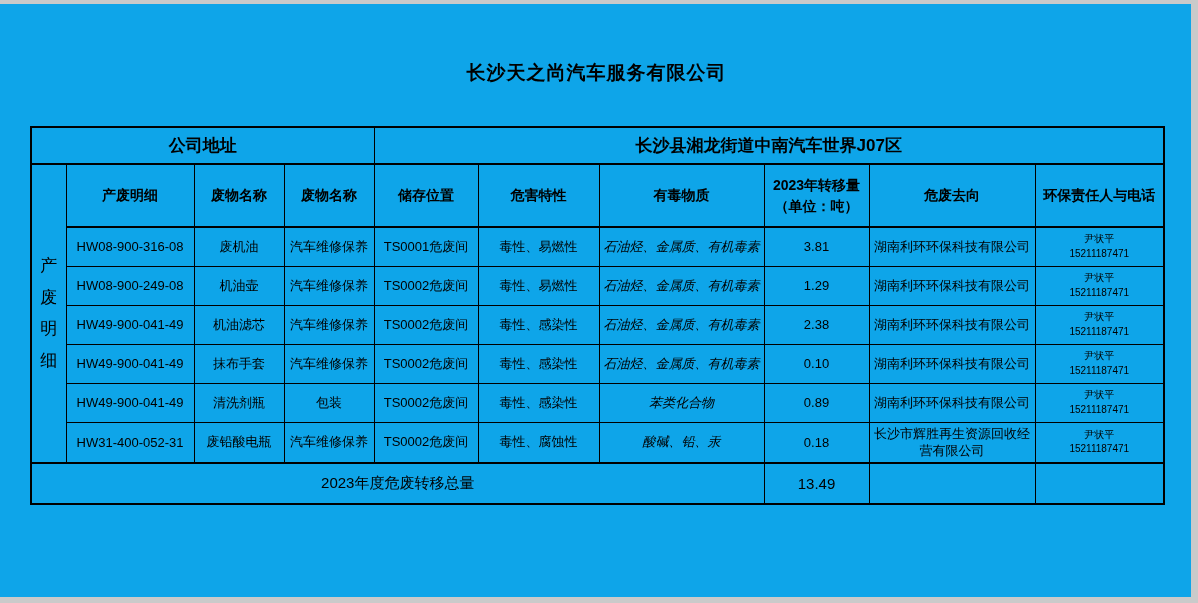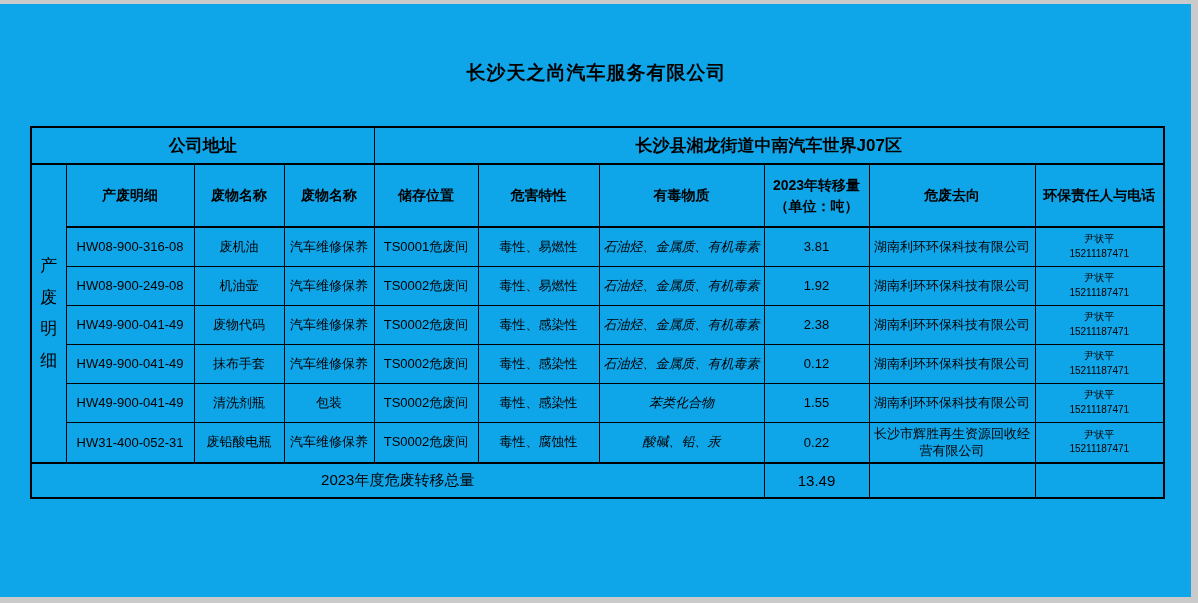--- a/index.html
+++ b/index.html
@@ -45,21 +45,21 @@
     font-weight:bold;
     border-bottom:2px solid #000;
   }
   tr.header-row td {
     height:63px;
     font-size:14px;
     font-weight:bold;
     border-bottom:2px solid #000;
   }
   tr.data-row td { height:39px; }
-  tr.total-row td { height:35px; font-size:15px; border-top:2px solid #000; }
+  tr.total-row td { height:41px; font-size:15px; border-top:2px solid #000; }
   .vert-cell { border-bottom:2px solid #000 !important; }
   .vert-label {
     width:1.05em;
     margin:0 auto;
     font-size:17px;
     font-weight:normal;
     line-height:1.85;
     word-break:break-all;
   }
   .code-cell   { font-size:14px; }
@@ -131,81 +131,81 @@
       </td>
     </tr>
 
     <tr class="data-row">
       <td class="code-cell">HW08-900-249-08</td>
       <td>机油壶</td>
       <td>汽车维修保养</td>
       <td>TS0002危废间</td>
       <td>毒性、易燃性</td>
       <td class="toxic-cell">石油烃、金属质、有机毒素</td>
-      <td class="amount-cell">1.92</td>
+      <td class="amount-cell">1.29</td>
       <td class="dest-cell">湖南利环环保科技有限公司</td>
       <td>
         <div class="contact-name">尹状平</div>
         <div class="contact-phone">15211187471</div>
       </td>
     </tr>
 
     <tr class="data-row">
       <td class="code-cell">HW49-900-041-49</td>
-      <td>废物代码</td>
+      <td>机油滤芯</td>
       <td>汽车维修保养</td>
       <td>TS0002危废间</td>
       <td>毒性、感染性</td>
       <td class="toxic-cell">石油烃、金属质、有机毒素</td>
       <td class="amount-cell">2.38</td>
       <td class="dest-cell">湖南利环环保科技有限公司</td>
       <td>
         <div class="contact-name">尹状平</div>
         <div class="contact-phone">15211187471</div>
       </td>
     </tr>
 
     <tr class="data-row">
       <td class="code-cell">HW49-900-041-49</td>
       <td>抹布手套</td>
       <td>汽车维修保养</td>
       <td>TS0002危废间</td>
       <td>毒性、感染性</td>
       <td class="toxic-cell">石油烃、金属质、有机毒素</td>
-      <td class="amount-cell">0.12</td>
+      <td class="amount-cell">0.10</td>
       <td class="dest-cell">湖南利环环保科技有限公司</td>
       <td>
         <div class="contact-name">尹状平</div>
         <div class="contact-phone">15211187471</div>
       </td>
     </tr>
 
     <tr class="data-row">
       <td class="code-cell">HW49-900-041-49</td>
       <td>清洗剂瓶</td>
       <td>包装</td>
       <td>TS0002危废间</td>
       <td>毒性、感染性</td>
       <td class="toxic-cell">苯类化合物</td>
-      <td class="amount-cell">1.55</td>
+      <td class="amount-cell">0.89</td>
       <td class="dest-cell">湖南利环环保科技有限公司</td>
       <td>
         <div class="contact-name">尹状平</div>
         <div class="contact-phone">15211187471</div>
       </td>
     </tr>
 
     <tr class="data-row">
       <td class="code-cell">HW31-400-052-31</td>
       <td>废铅酸电瓶</td>
       <td>汽车维修保养</td>
       <td>TS0002危废间</td>
       <td>毒性、腐蚀性</td>
       <td class="toxic-cell">酸碱、铅、汞</td>
-      <td class="amount-cell">0.22</td>
+      <td class="amount-cell">0.18</td>
       <td class="dest-cell">长沙市辉胜再生资源回收经营有限公司</td>
       <td>
         <div class="contact-name">尹状平</div>
         <div class="contact-phone">15211187471</div>
       </td>
     </tr>
 
     <tr class="total-row">
       <td colspan="7">2023年度危废转移总量</td>
       <td class="amount-cell">13.49</td>

